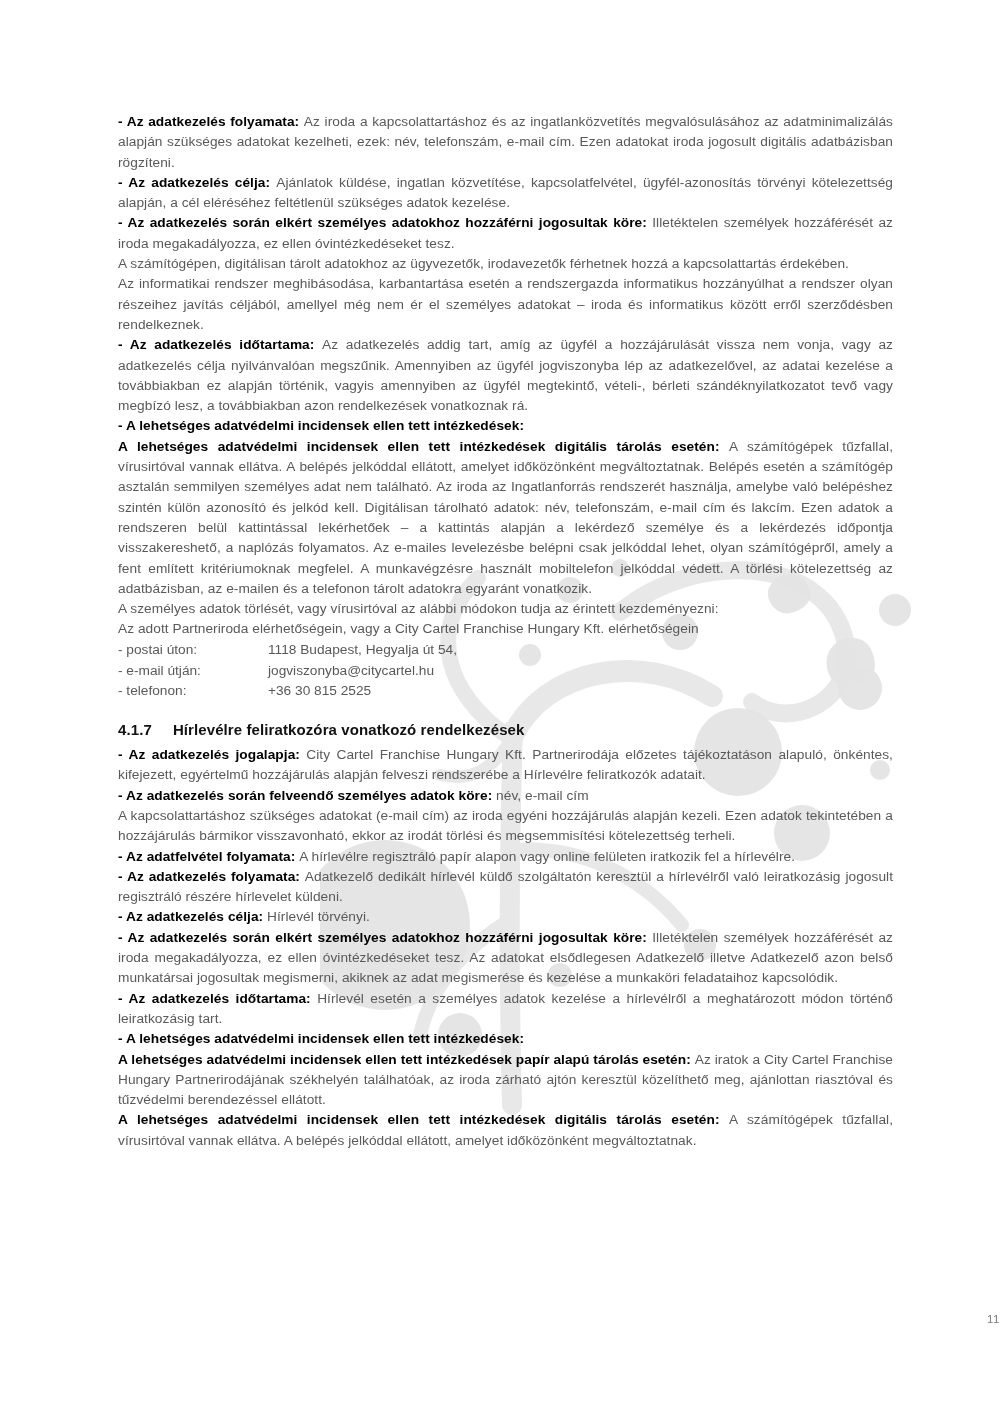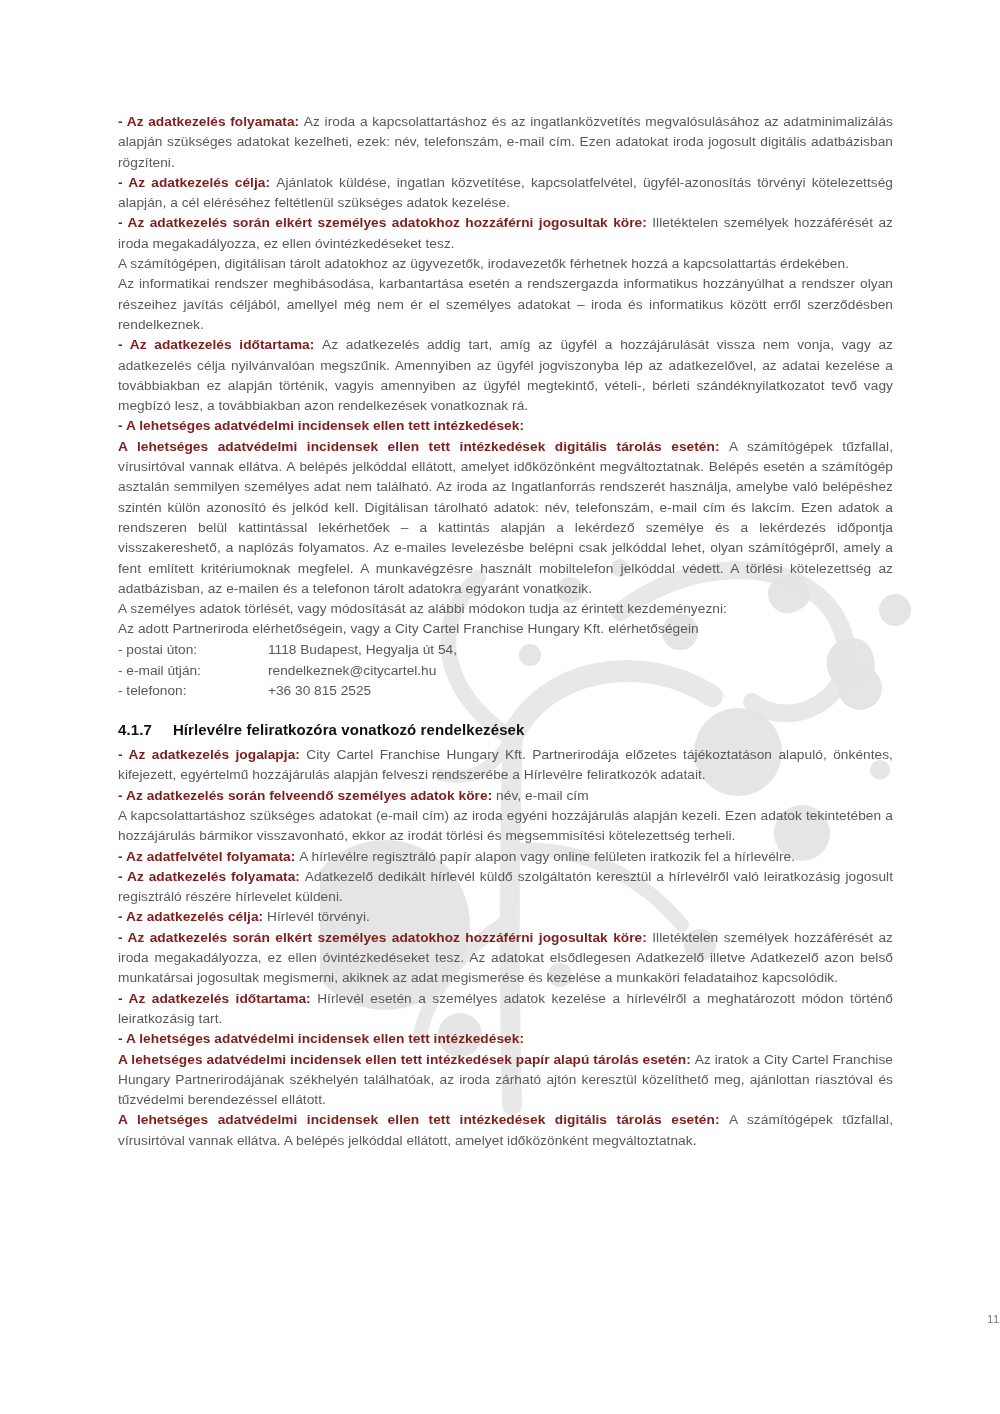--- a/index.html
+++ b/index.html
@@ -23,21 +23,21 @@
     position:absolute;left:118px;top:112px;width:775px;z-index:1;
   }
   p.line{
     margin:0;
     font-size:13.7px;
     line-height:20.3px;
     text-align:justify;
     color:#595959;
     letter-spacing:0.05px;
   }
-  p.line b{color:#7f1d1d;font-weight:bold;margin-top:13px;}
+  p.line b{color:#000000;font-weight:bold;margin-top:13px;}
 
   .contact-row{
     display:flex;
     font-size:13.7px;
     line-height:20.8px;
     color:#595959;
     justify-content:flex-end;
   }
   .contact-label{width:150px;flex:0 0 150px;}
   .contact-value{flex:1;}
@@ -106,30 +106,30 @@
   <div class="content">
 
     <p class="line"><b>- Az adatkezelés folyamata: </b><span>Az iroda a kapcsolattartáshoz és az ingatlanközvetítés megvalósulásához az adatminimalizálás alapján szükséges adatokat kezelheti, ezek: név, telefonszám, e-mail cím. Ezen adatokat iroda jogosult digitális adatbázisban rögzíteni.</span></p>
     <p class="line"><b>- Az adatkezelés célja: </b><span>Ajánlatok küldése, ingatlan közvetítése, kapcsolatfelvétel, ügyfél-azonosítás törvényi kötelezettség alapján, a cél eléréséhez feltétlenül szükséges adatok kezelése.</span></p>
     <p class="line"><b>- Az adatkezelés során elkért személyes adatokhoz hozzáférni jogosultak köre: </b><span>Illetéktelen személyek hozzáférését az iroda megakadályozza, ez ellen óvintézkedéseket tesz.</span></p>
     <p class="line"><b></b><span>A számítógépen, digitálisan tárolt adatokhoz az ügyvezetők, irodavezetők férhetnek hozzá a kapcsolattartás érdekében.</span></p>
     <p class="line"><b></b><span>Az informatikai rendszer meghibásodása, karbantartása esetén a rendszergazda informatikus hozzányúlhat a rendszer olyan részeihez javítás céljából, amellyel még nem ér el személyes adatokat – iroda és informatikus között erről szerződésben rendelkeznek.</span></p>
     <p class="line"><b>- Az adatkezelés időtartama: </b><span>Az adatkezelés addig tart, amíg az ügyfél a hozzájárulását vissza nem vonja, vagy az adatkezelés célja nyilvánvalóan megszűnik. Amennyiben az ügyfél jogviszonyba lép az adatkezelővel, az adatai kezelése a továbbiakban ez alapján történik, vagyis amennyiben az ügyfél megtekintő, vételi-, bérleti szándéknyilatkozatot tevő vagy megbízó lesz, a továbbiakban azon rendelkezések vonatkoznak rá.</span></p>
     <p class="line"><b>- A lehetséges adatvédelmi incidensek ellen tett intézkedések:</b><span></span></p>
     <p class="line"><b>A lehetséges adatvédelmi incidensek ellen tett intézkedések digitális tárolás esetén: </b><span>A számítógépek tűzfallal, vírusirtóval vannak ellátva. A belépés jelkóddal ellátott, amelyet időközönként megváltoztatnak. Belépés esetén a számítógép asztalán semmilyen személyes adat nem található. Az iroda az Ingatlanforrás rendszerét használja, amelybe való belépéshez szintén külön azonosító és jelkód kell. Digitálisan tárolható adatok: név, telefonszám, e-mail cím és lakcím. Ezen adatok a rendszeren belül kattintással lekérhetőek – a kattintás alapján a lekérdező személye és a lekérdezés időpontja visszakereshető, a naplózás folyamatos. Az e-mailes levelezésbe belépni csak jelkóddal lehet, olyan számítógépről, amely a fent említett kritériumoknak megfelel. A munkavégzésre használt mobiltelefon jelkóddal védett. A törlési kötelezettség az adatbázisban, az e-mailen és a telefonon tárolt adatokra egyaránt vonatkozik.</span></p>
-    <p class="line"><b></b><span>A személyes adatok törlését, vagy módosítását az alábbi módokon tudja az érintett kezdeményezni:</span></p>
+    <p class="line"><b></b><span>A személyes adatok törlését, vagy vírusirtóval az alábbi módokon tudja az érintett kezdeményezni:</span></p>
     <p class="line"><b></b><span>Az adott Partneriroda elérhetőségein, vagy a City Cartel Franchise Hungary Kft. elérhetőségein</span></p>
 
     <div class="contact-row">
       <span class="contact-label">- postai úton:</span>
       <span class="contact-value">1118 Budapest, Hegyalja út 54,</span>
     </div>
     <div class="contact-row">
       <span class="contact-label">- e-mail útján:</span>
-      <span class="contact-value">rendelkeznek@citycartel.hu</span>
+      <span class="contact-value">jogviszonyba@citycartel.hu</span>
     </div>
     <div class="contact-row">
       <span class="contact-label">- telefonon:</span>
       <span class="contact-value">+36 30 815 2525</span>
     </div>
 
     <h2 class="heading">
       <span class="hnum">4.1.7</span><span>Hírlevélre feliratkozóra vonatkozó rendelkezések</span>
     </h2>
 

